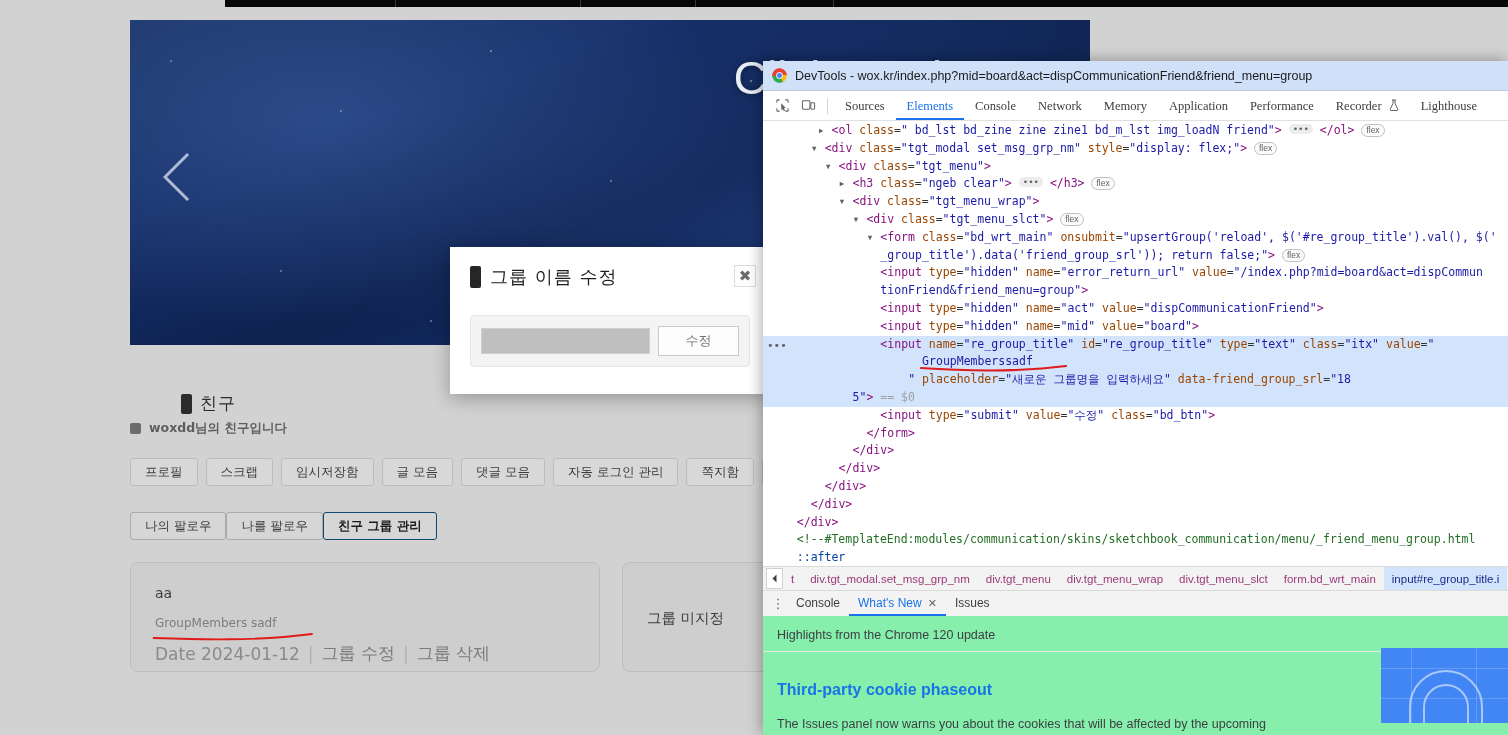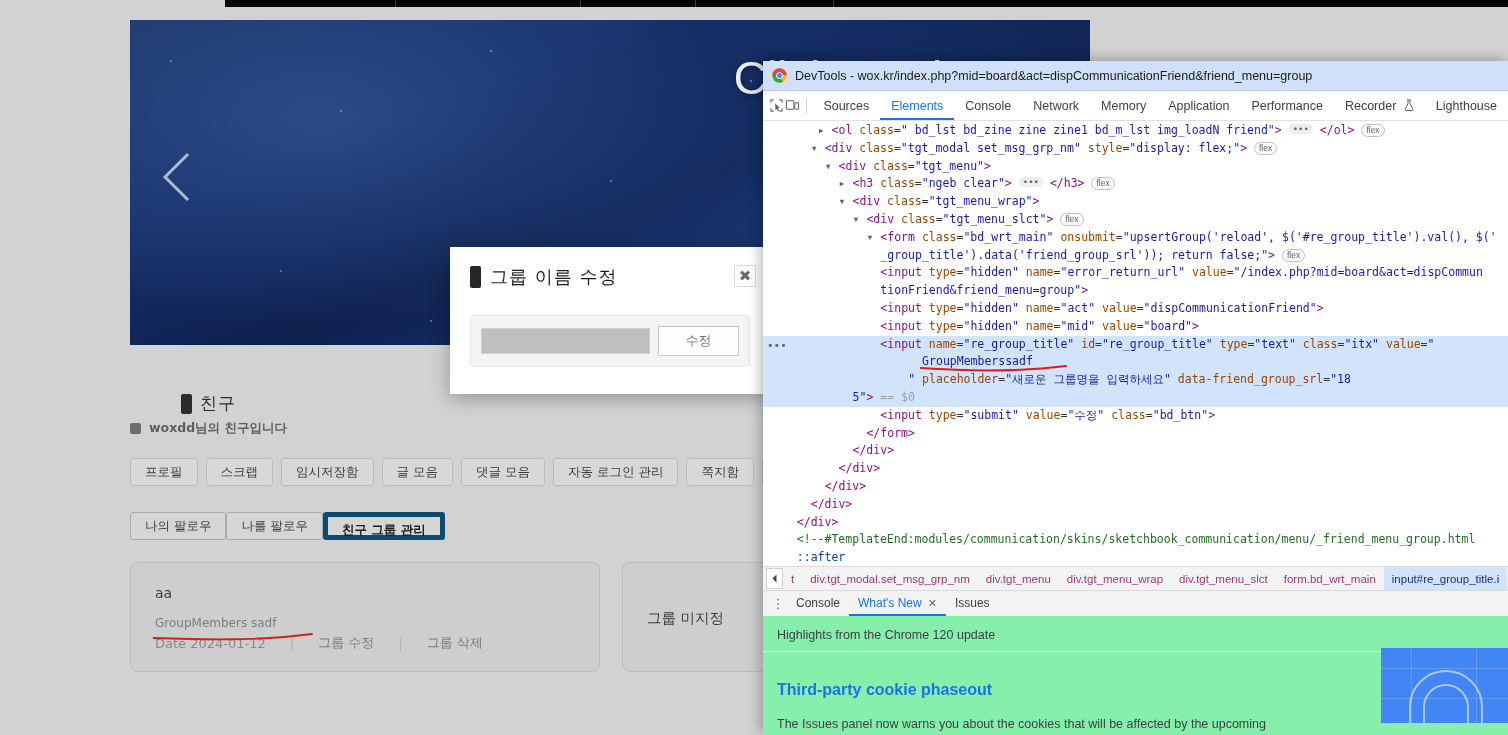--- a/index.html
+++ b/index.html
@@ -81,32 +81,32 @@
     height:28px; padding:0 14px; background:#d8d8d8; border:1px solid #bcbcbc;
     border-radius:3px; font-size:12.5px; color:#3b3b3b; line-height:26px;
     font-family:"DejaVu Sans", sans-serif; cursor:pointer; white-space:nowrap;
   }
   .gbtn.dark { background:#c3c3c3; }
   .obtn {
     height:28px; padding:0 14px; background:#d6d6d6; border:1px solid #aaa;
     border-radius:3px; font-size:12.5px; color:#3a3a3a; line-height:26px;
     font-family:"DejaVu Sans", sans-serif; cursor:pointer; white-space:nowrap;
   }
-  .obtn.active { border:5px solid #0c4a6e; color:#1c1c1c; font-weight:bold;text-align:right; }
+  .obtn.active { border:1px solid #0c4a6e; color:#1c1c1c; font-weight:bold;text-align:right; }
 
   
   .card {
     position:absolute; top:562px; background:#cecece; border:1px solid #bdbdbd;
     border-radius:8px; padding:22px 24px;
   }
   .card.c1 { left:130px; width:470px; height:110px; }
   .card.c2 { left:622px; width:160px; height:110px; }
   .card-title { font-size:14px; color:#3c3c3c; font-family:"DejaVu Sans", sans-serif; }
   .card-members { font-size:12px; color:#7d7d7d; margin-top:15px; font-family:"DejaVu Sans", sans-serif; }
-  .card-meta { font-size:13px; color:#8a8a8a; margin-top:4px; font-family:"DejaVu Sans", sans-serif; display:flex; align-items:center; gap:16px; }
+  .card-meta { font-size:17px; color:#8a8a8a; margin-top:12px; font-family:"DejaVu Sans", sans-serif; display:flex; align-items:center; gap:0; }
   .card-date { position:relative; }
   .card-sep { color:#b0b0b0; margin:0 8px; }
   .card-act { color:#7b7b7b; cursor:pointer; }
   .card.c2 .c2label { font-size:14.5px; color:#3c3c3c; font-family:"DejaVu Sans", sans-serif; margin-top:24px; }
   .red-annot {
     position:absolute; left:140px; top:630px; width:200px; height:16px;
     pointer-events:none;
   }
 
   
@@ -125,21 +125,21 @@
   .dt-title { font-size:12.5px; color:#1b1b1b; margin-left:8px; font-family:"Liberation Sans", sans-serif; white-space:nowrap; }
 
   .dt-tabbar {
     height:30px; background:#fff; border-bottom:1px solid #e0e0e0;
     display:flex; align-items:center; padding-left:6px; gap:0;
   }
   .dt-icon-btn { width:26px; height:24px; display:flex; align-items:center; justify-content:center; cursor:pointer; }
   .dt-divider { width:1px; height:16px; background:#d5d5d5; margin:0 6px; }
   .dt-tab {
     font-size:12.5px; color:#3c4043; padding:0 11px; height:28px; line-height:28px;
-    cursor:pointer; white-space:nowrap; font-family:Liberation Sans, sans-serif;
+    cursor:pointer; white-space:nowrap; font-family:Liberation Serif, serif;
   }
   .dt-tab.sel { color:#1a73e8; box-shadow:inset 0 -2px 0 #1a73e8; }
 
   .dt-dom {
     position:relative; height:445px; overflow:hidden; background:#fff;
     font-family:"DejaVu Sans Mono", monospace; font-size:11.5px; line-height:17.8px;
     color:#333; padding-top:1px;
   }
   .dl { white-space:pre; height:17.8px; }
   .dl.hl { background:#d2e3fc; }

